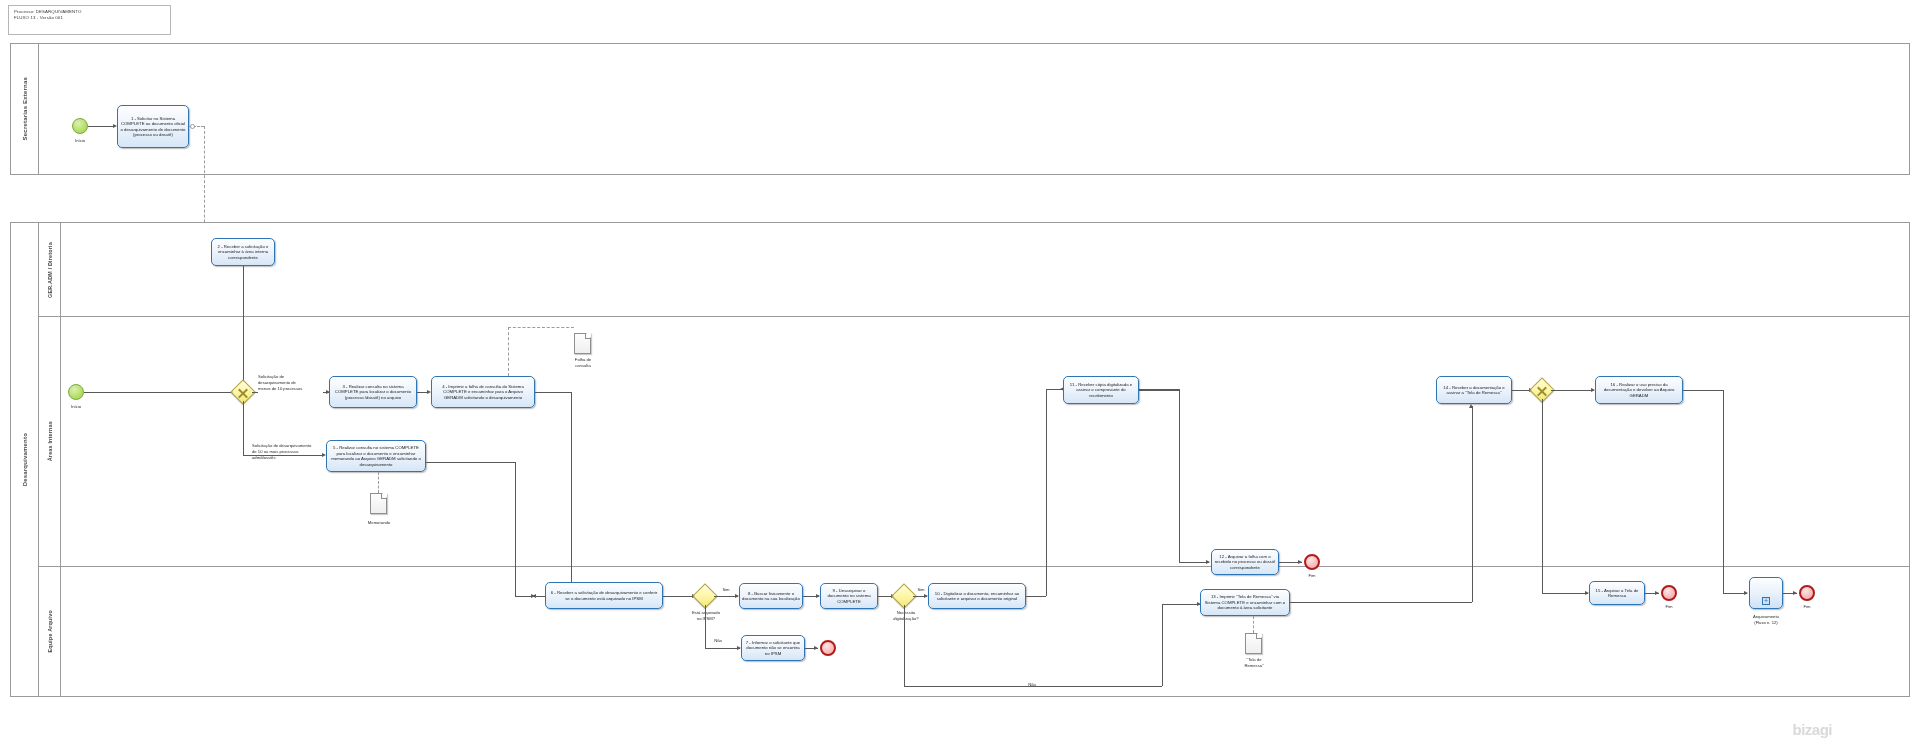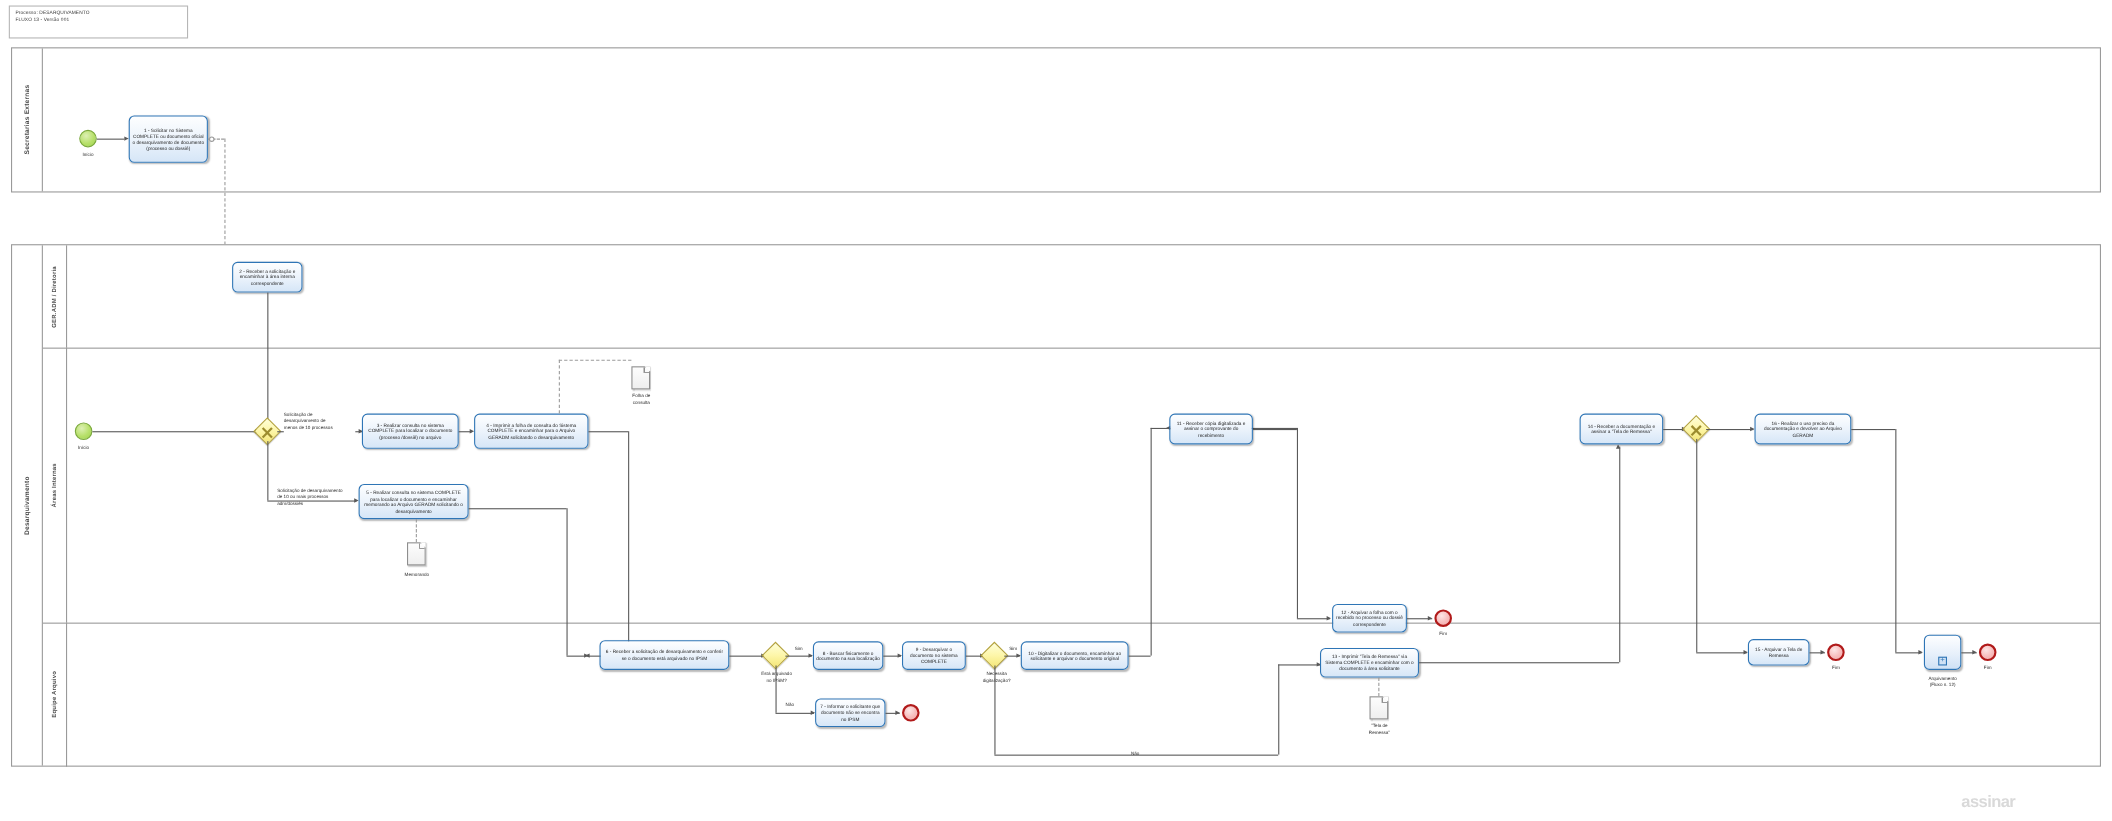--- a/index.html
+++ b/index.html
@@ -402,16 +402,16 @@
   </div>
   <div class="lbl" style="left:1739px; top:614px; width:54px;">Arquivamento</div>
   <div class="lbl" style="left:1739px; top:620px; width:54px;">(Fluxo n. 12)</div>
 
   <div class="line line-h" style="left:1783px; top:593px; width:14px;"></div>
   <div class="arrow arrow-r" style="left:1793px; top:590.5px;"></div>
   <div class="event event-end" style="left:1799px; top:585px;"></div>
   <div class="lbl" style="left:1789px; top:604px; width:36px;">Fim</div>
 
   <div class="watermark">
-    <span>assinar</span>
+    <span>bizagi</span>
   </div>
 
 </div>
 
 </body></html>

